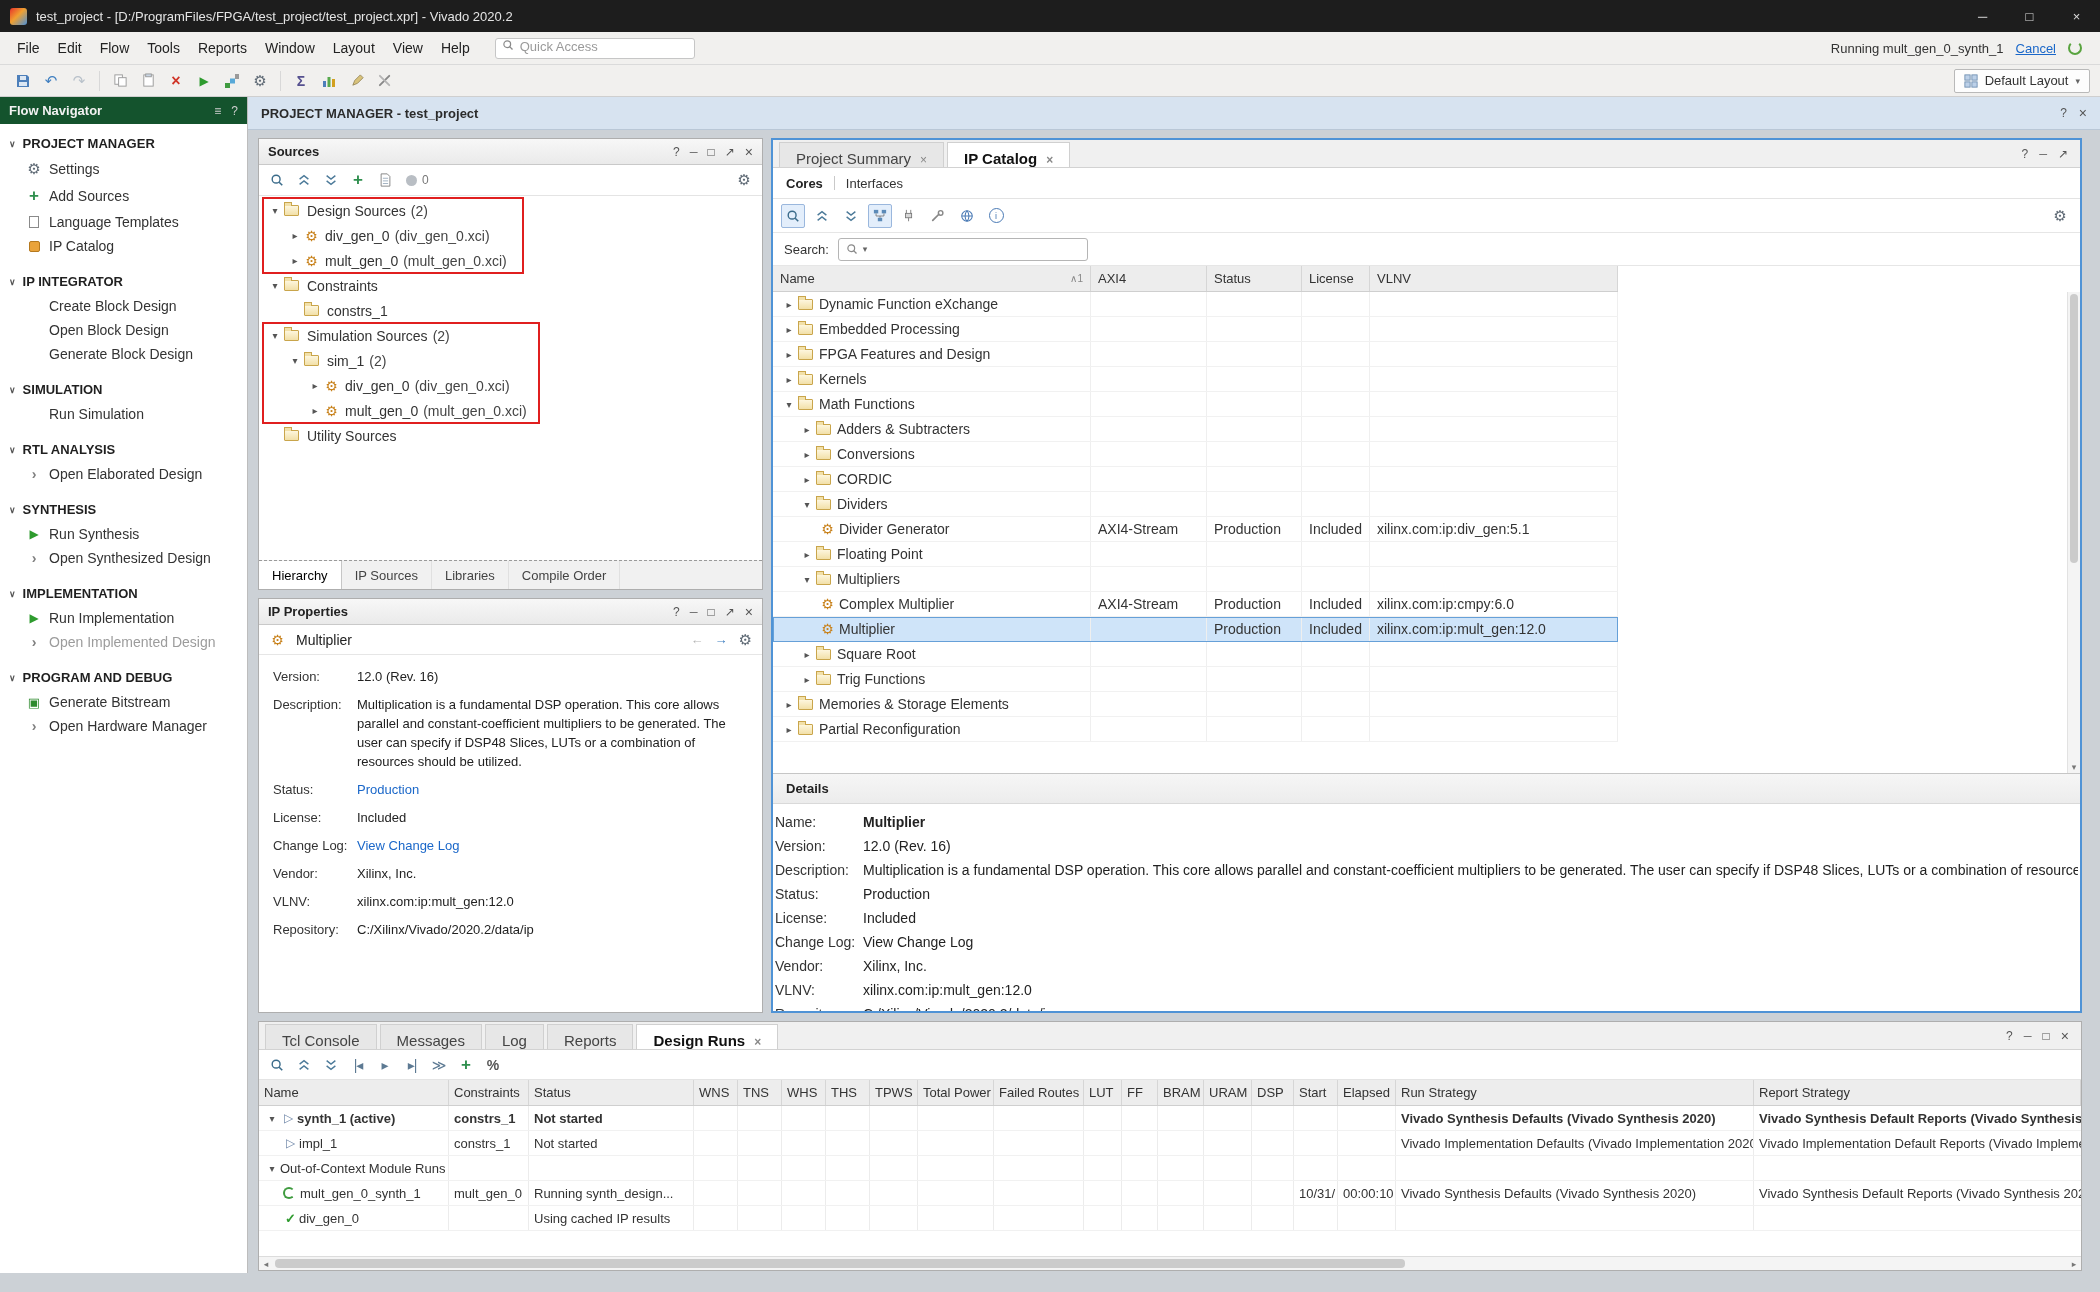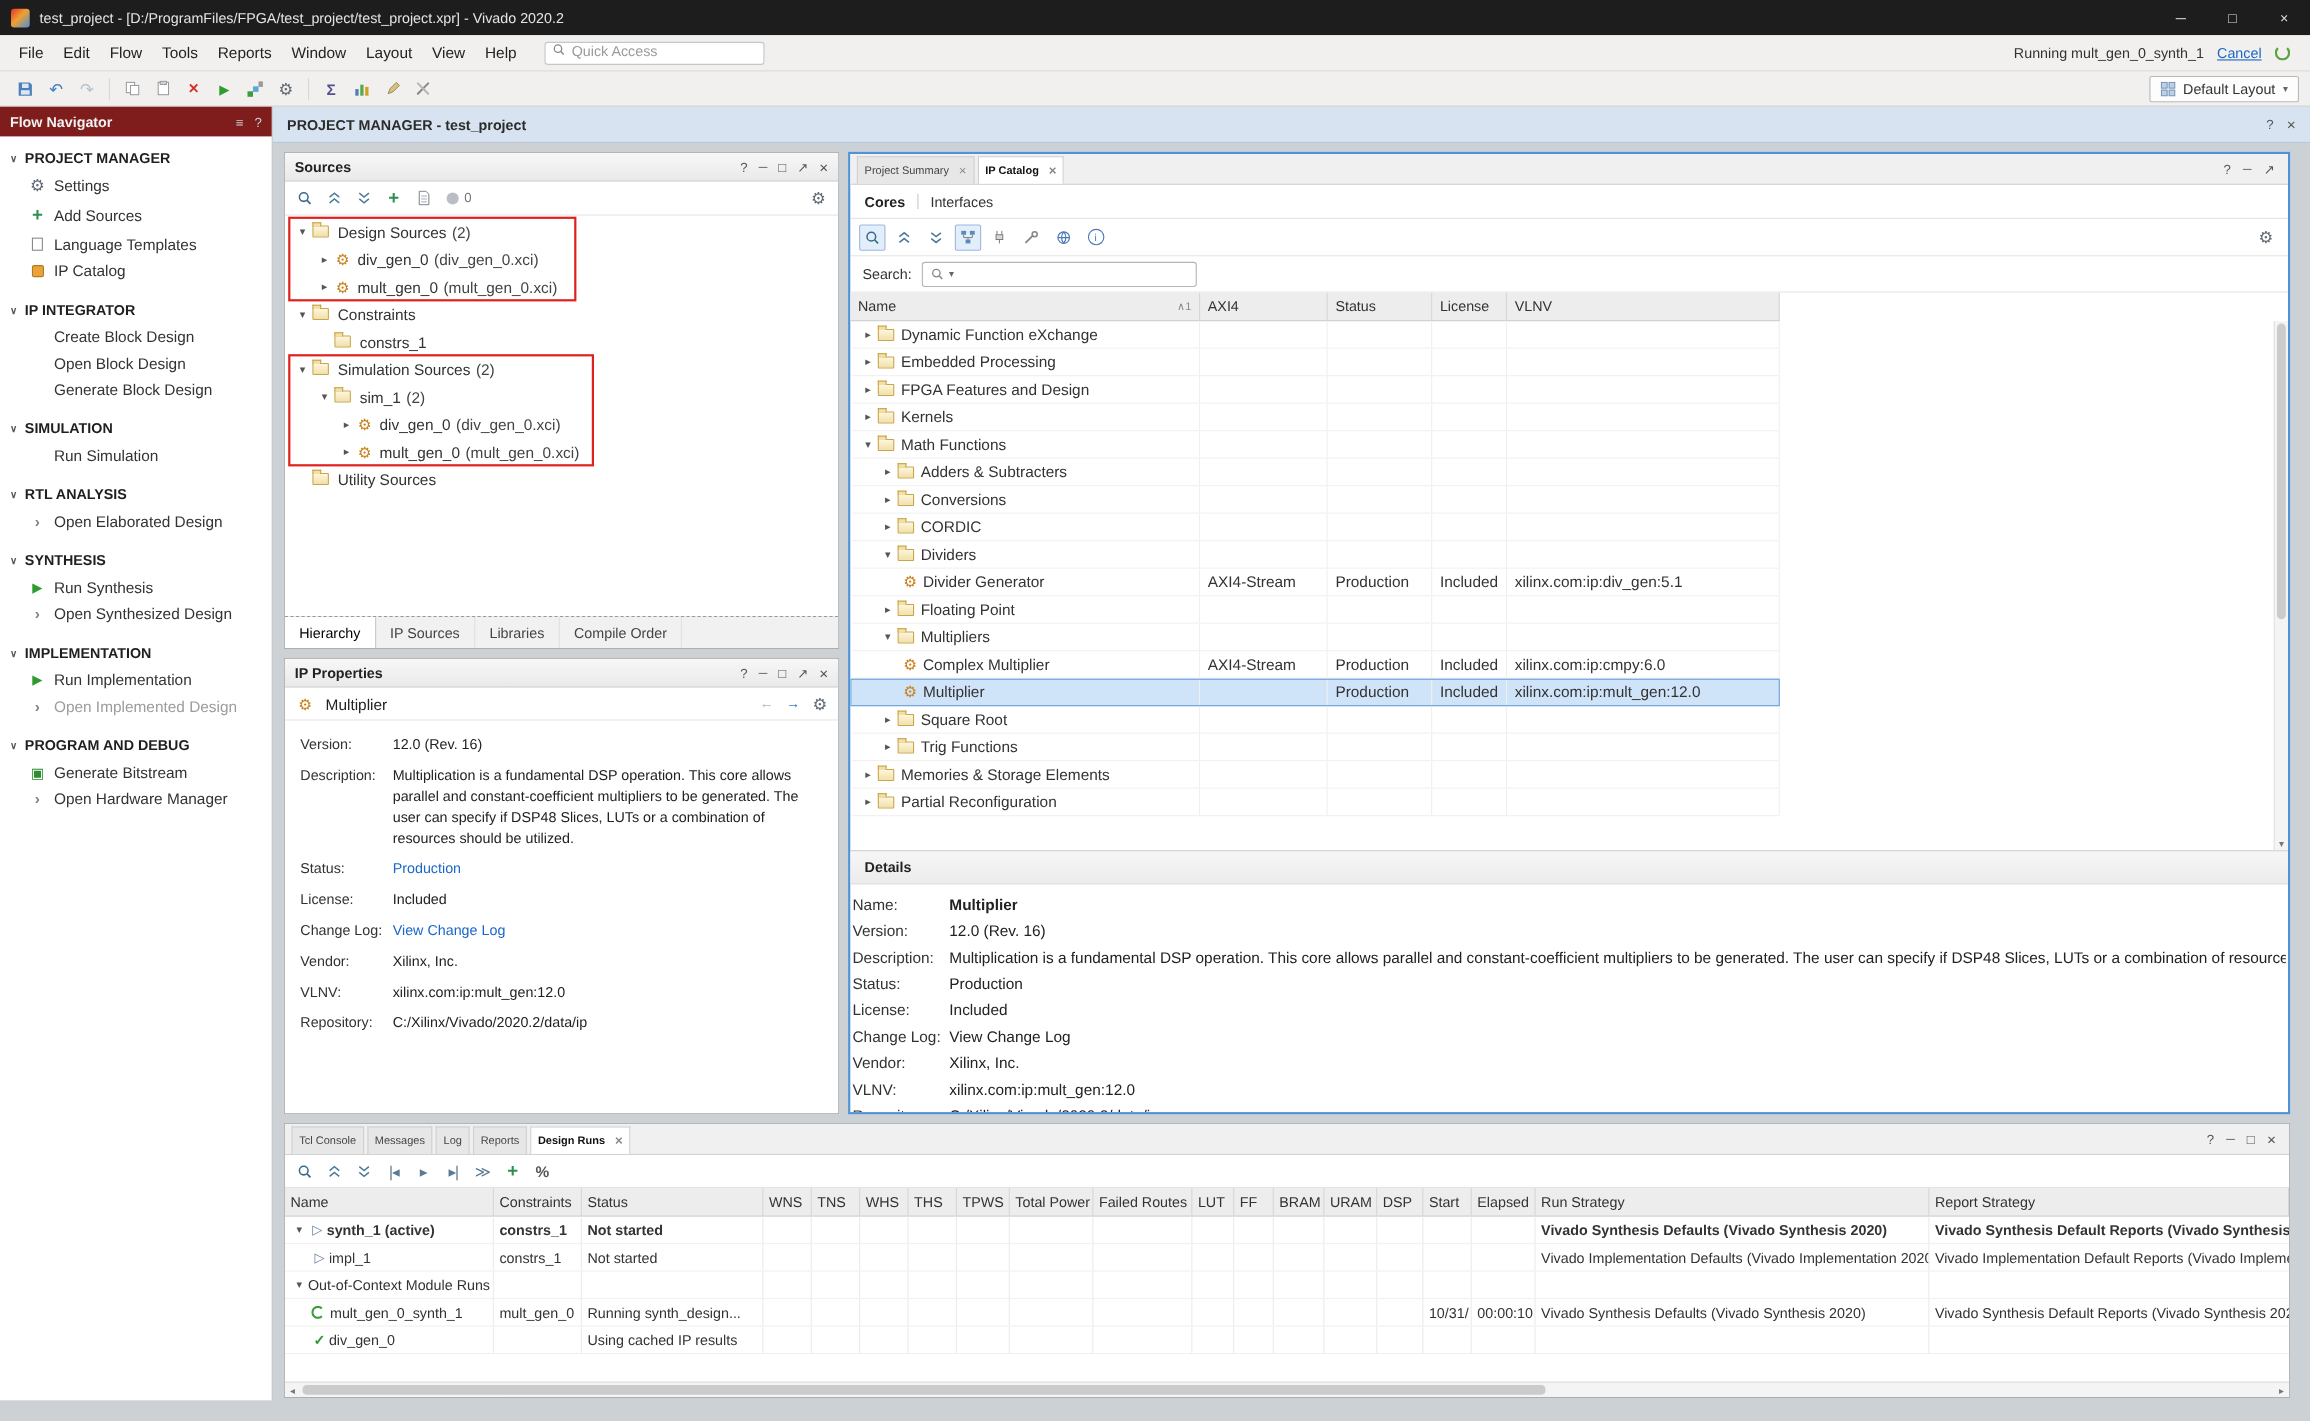--- a/index.html
+++ b/index.html
@@ -53,21 +53,21 @@
 
 
 .toolbar{height:32px;background:#f1f0ee;border-bottom:1px solid #cfcfcf;display:flex;align-items:center;padding:0 10px;gap:2px}
 .tbtn{width:26px;height:26px;display:flex;align-items:center;justify-content:center;border-radius:2px}
 .tsep{width:1px;height:20px;background:#d8d8d8;margin:0 5px}
 .layout-box{margin-left:auto;display:flex;align-items:center;gap:7px;border:1px solid #b9b9b9;background:#fdfdfd;height:24px;padding:0 9px;font-size:13px;color:#333;border-radius:2px;white-space:nowrap}
 
 
 .main{display:flex;height:1176px}
 .fnav{width:248px;background:#fff;border-right:1px solid #bdbdbd;display:flex;flex-direction:column}
-.fnav-head{height:27px;min-height:27px;background:#7f1d1d;color:#f2f2f2;display:flex;align-items:center;padding:0 9px;font-size:13px;font-weight:bold}
+.fnav-head{height:27px;min-height:27px;background:#14532d;color:#f2f2f2;display:flex;align-items:center;padding:0 9px;font-size:13px;font-weight:bold}
 .fnav-head .hicons{margin-left:auto;display:flex;gap:10px;color:#cfcfcf;font-size:12px;font-weight:normal}
 .fnav-body{flex:1;overflow:hidden;padding-top:7px}
 .fsec{margin-bottom:11px}
 .fsec-head{display:flex;align-items:center;gap:7px;padding:5px 9px;font-size:13px;font-weight:bold;color:#1f1f1f;white-space:nowrap}
 .fitem{display:flex;align-items:center;gap:7px;padding:4px 8px 4px 26px;font-size:14px;color:#333;white-space:nowrap}
 .fitem.dis{color:#9c9c9c}
 .fico{width:16px;min-width:16px;display:inline-flex;align-items:center;justify-content:center}
 .chip-ico{width:11px;height:11px;background:#e9a33b;border:1px solid #b5791f;border-radius:2px}
 .doc-ico{width:10px;height:12px;background:#fff;border:1px solid #8a8a8a}
 
@@ -112,21 +112,21 @@
 .ipp-sub .nav{margin-left:auto;display:flex;gap:11px;font-size:13px}
 .ipp-body{flex:1;padding:12px 14px;overflow:hidden;font-size:13px}
 .prow{display:flex;margin-bottom:9px;line-height:19px}
 .plab{width:84px;min-width:84px;color:#333}
 .pval{color:#222;flex:1}
 .link{color:#1a67c9}
 
 
 #catalog-panel{flex:1;min-width:0;border:2px solid #4f93d6;background:#fff;display:flex;flex-direction:column;overflow:hidden}
 .ctabs{height:28px;min-height:28px;background:#f0f0f0;border-bottom:1px solid #d2d2d2;display:flex;align-items:flex-end;padding:2px 6px 0 6px;gap:3px}
-.ctab{display:flex;align-items:center;gap:9px;padding:0 6px;height:25px;font-size:10px;color:#444;background:#e7e7e7;border:1px solid #d0d0d0;border-bottom:none;white-space:nowrap}
+.ctab{display:flex;align-items:flex-end;gap:9px;padding:0 16px;height:25px;font-size:15px;color:#444;background:#e7e7e7;border:1px solid #d0d0d0;border-bottom:none;white-space:nowrap}
 .ctab.act{background:#fff;color:#111;font-weight:bold}
 .ctab .x{color:#888;font-size:12px}
 .ctab .x::before{content:"×"}
 .ctabs .ricons{margin-left:auto;align-self:center;display:flex;gap:11px;color:#555;font-size:12px;padding:0 6px 2px 0}
 .csub{height:31px;min-height:31px;display:flex;align-items:center;padding:0 13px;font-size:13px;border-bottom:1px solid #e3e3e3}
 .csub .b1{font-weight:bold;color:#222}
 .vsep{width:1px;height:14px;background:#c9c9c9;margin:0 11px}
 .ctool{height:34px;min-height:34px;display:flex;align-items:center;gap:5px;padding:0 8px;border-bottom:1px solid #e6e6e6}
 .csearch{height:33px;min-height:33px;display:flex;align-items:center;gap:9px;padding:0 11px;font-size:13px;border-bottom:1px solid #e6e6e6}
 .sinput{width:250px;height:23px;border:1px solid #b5b5b5;border-radius:3px;background:#fff;display:flex;align-items:center;padding:0 7px;gap:5px;color:#888}

